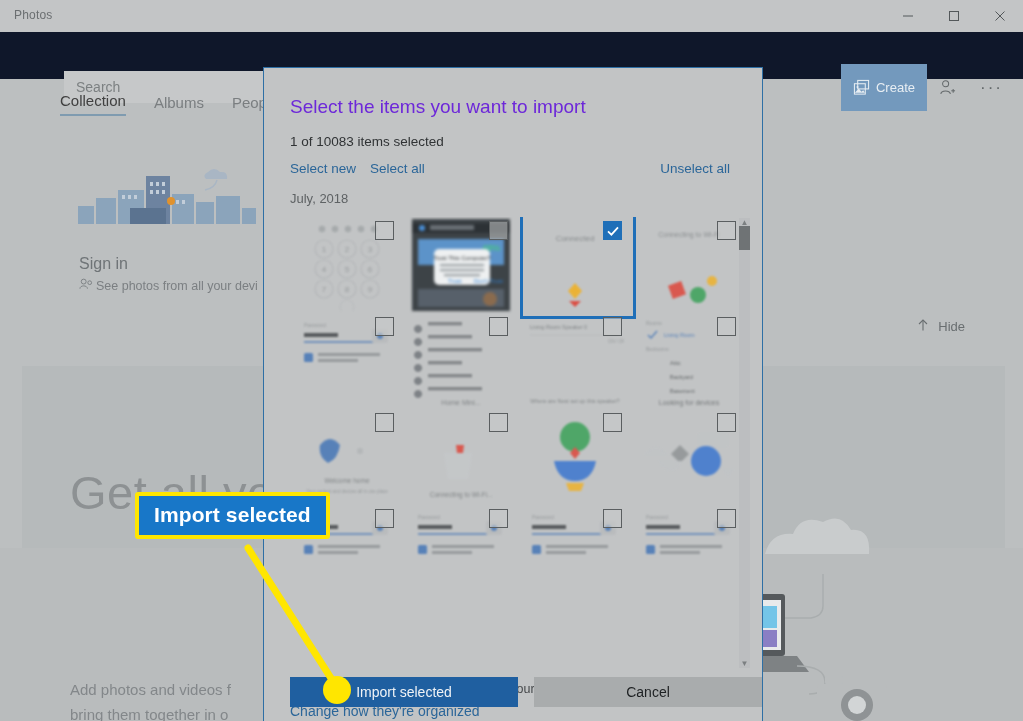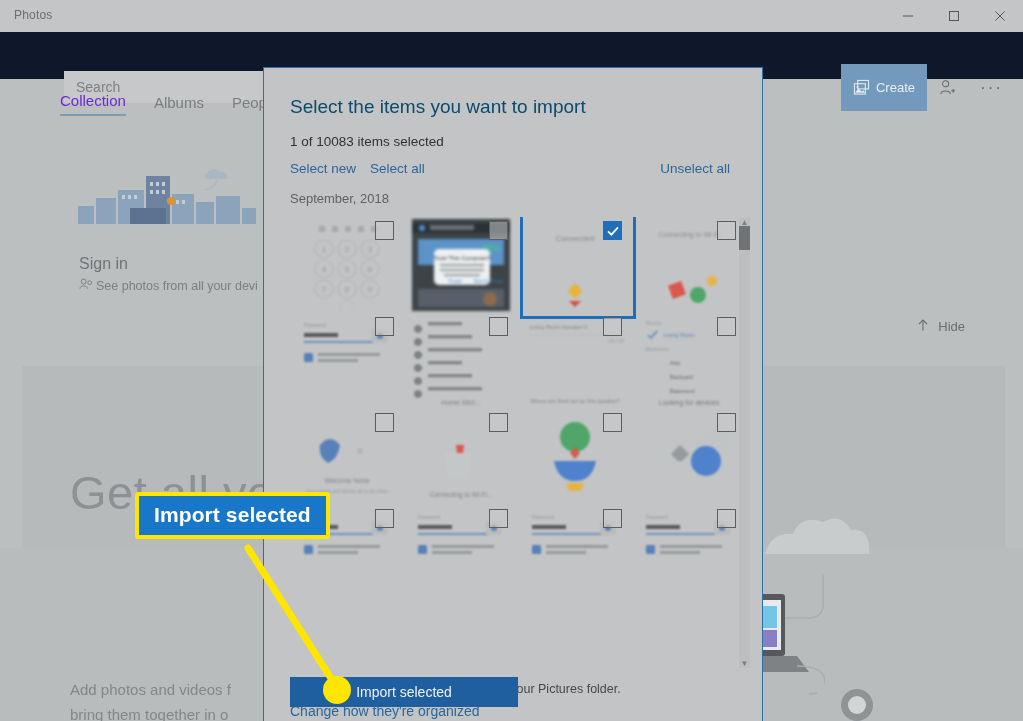--- a/index.html
+++ b/index.html
@@ -60,21 +60,21 @@
   }
   .tb-item.accent { background: #7399bd; color: #e8eef3; }
   .tb-item svg { display: block; flex: none; }
   .tb-dots { letter-spacing: 2px; font-size: 17px; line-height: 1; color: #63686a; }
 
   .tabs {
     position: absolute; top: 92px; left: 60px;
     display: flex; gap: 28px; align-items: flex-end;
   }
   .tab { font-size: 15px; color: #7a7e80; padding-bottom: 5px; }
-  .tab.active { color: #6d28d9; border-bottom: 2px solid #7f9bb0; }
+  .tab.active { color: #404040; border-bottom: 2px solid #7f9bb0; }
 
   
   .signin-art {
     position: absolute; left: 78px; top: 168px; width: 180px; height: 62px;
   }
   .signin-title {
     position: absolute; left: 79px; top: 255px;
     font-size: 16px; color: #6f7477;
   }
   .signin-sub {
@@ -107,21 +107,21 @@
   
   .dialog {
     position: absolute; left: 263px; top: 67px;
     width: 500px; height: 654px;
     background: #c2c4c5;
     border: 1px solid #2e6fa5;
     border-bottom: none;
   }
   .dlg-title {
     position: absolute; left: 26px; top: 28px;
-    font-size: 19px; color: #0c4a6e; font-weight: 400;
+    font-size: 19px; color: #6d28d9; font-weight: 400;
   }
   .dlg-count {
     position: absolute; left: 26px; top: 66px;
     font-size: 13.5px; color: #303335;
   }
   .dlg-links {
     position: absolute; left: 26px; top: 93px; right: 32px;
     display: flex; align-items: center; gap: 14px;
     font-size: 13.5px;
   }
@@ -370,21 +370,21 @@
   </div>
 
   <div class="dialog">
     <div class="dlg-title">Select the items you want to import</div>
     <div class="dlg-count">1 of 10083 items selected</div>
     <div class="dlg-links">
       <span class="dlg-link">Select new</span>
       <span class="dlg-link">Select all</span>
       <span class="dlg-link right">Unselect all</span>
     </div>
-    <div class="dlg-group">September, 2018</div>
+    <div class="dlg-group">July, 2018</div>
 
     <div class="grid-wrap">
       <div class="grid" id="grid">
           <div class="cell">
             <div class="thumb"><svg width="98" height="92" viewBox="0 0 98 92">
                 <g fill="#9ea2a4">
                   <circle cx="24" cy="10" r="3.2"></circle>
                   <circle cx="37" cy="10" r="3.2"></circle>
                   <circle cx="50" cy="10" r="3.2"></circle>
                   <circle cx="63" cy="10" r="3.2"></circle>
@@ -632,20 +632,21 @@
       <div class="sb-arrow" style="top:0">▲</div>
       <div class="sb-thumb"></div>
       <div class="sb-arrow" style="bottom:0">▼</div>
     </div>
 
     <div class="dlg-note">By default, imported items are saved to your Pictures folder.</div>
     <div class="dlg-note-link">Change how they're organized</div>
 
     <div class="dlg-buttons">
       <button class="btn btn-primary">Import selected</button>
+      <button class="btn btn-secondary">Cancel</button>
     </div>
   </div>
 
   <svg class="anno-svg" width="1023" height="721">
     <path d="M248 548 L336 686" stroke="#ffe600" stroke-width="7" fill="none" stroke-linecap="round"></path>
     <circle cx="337" cy="690" r="14" fill="#ffe600"></circle>
   </svg>
   <div class="callout">Import selected</div>
 
 </div>

